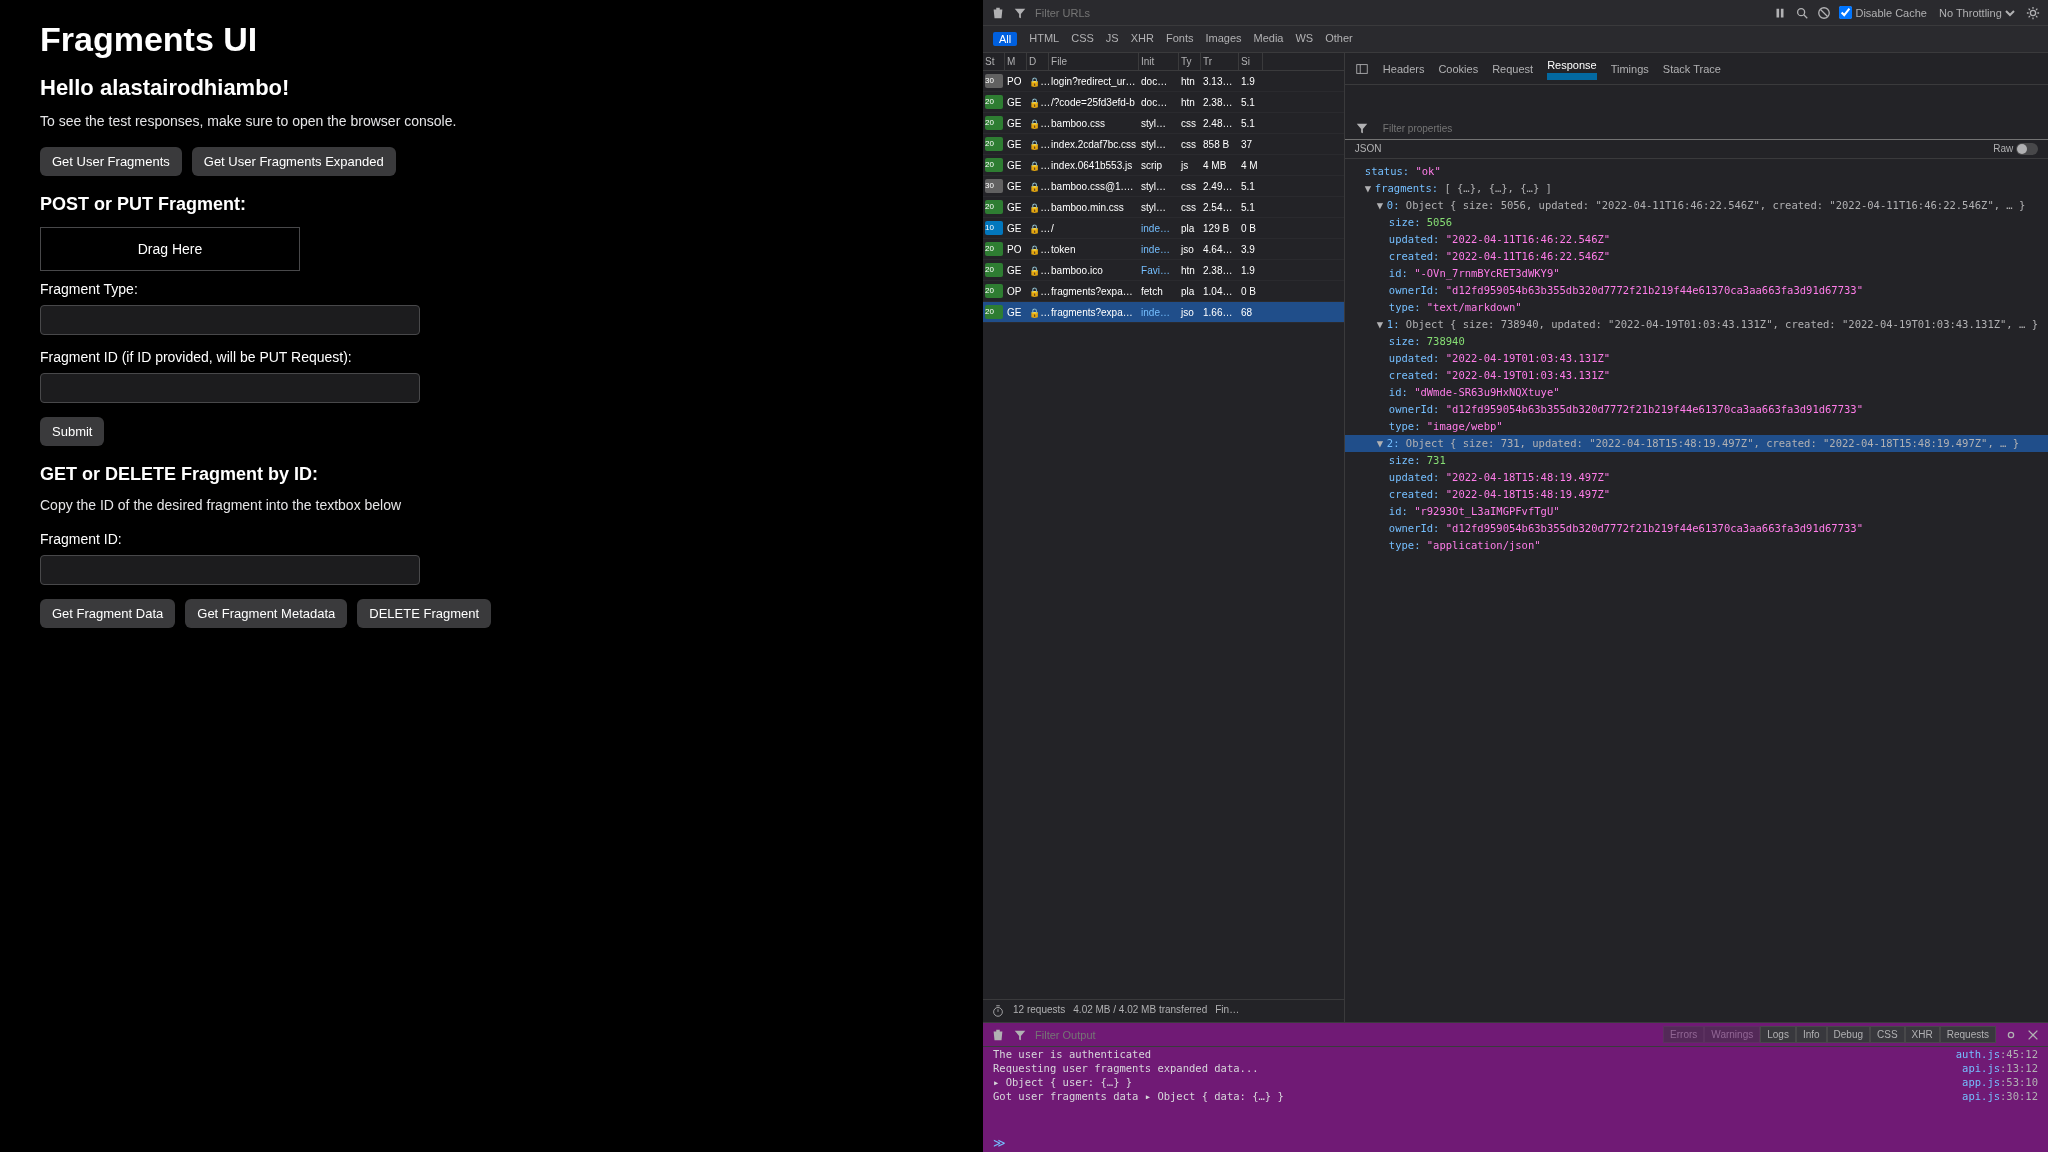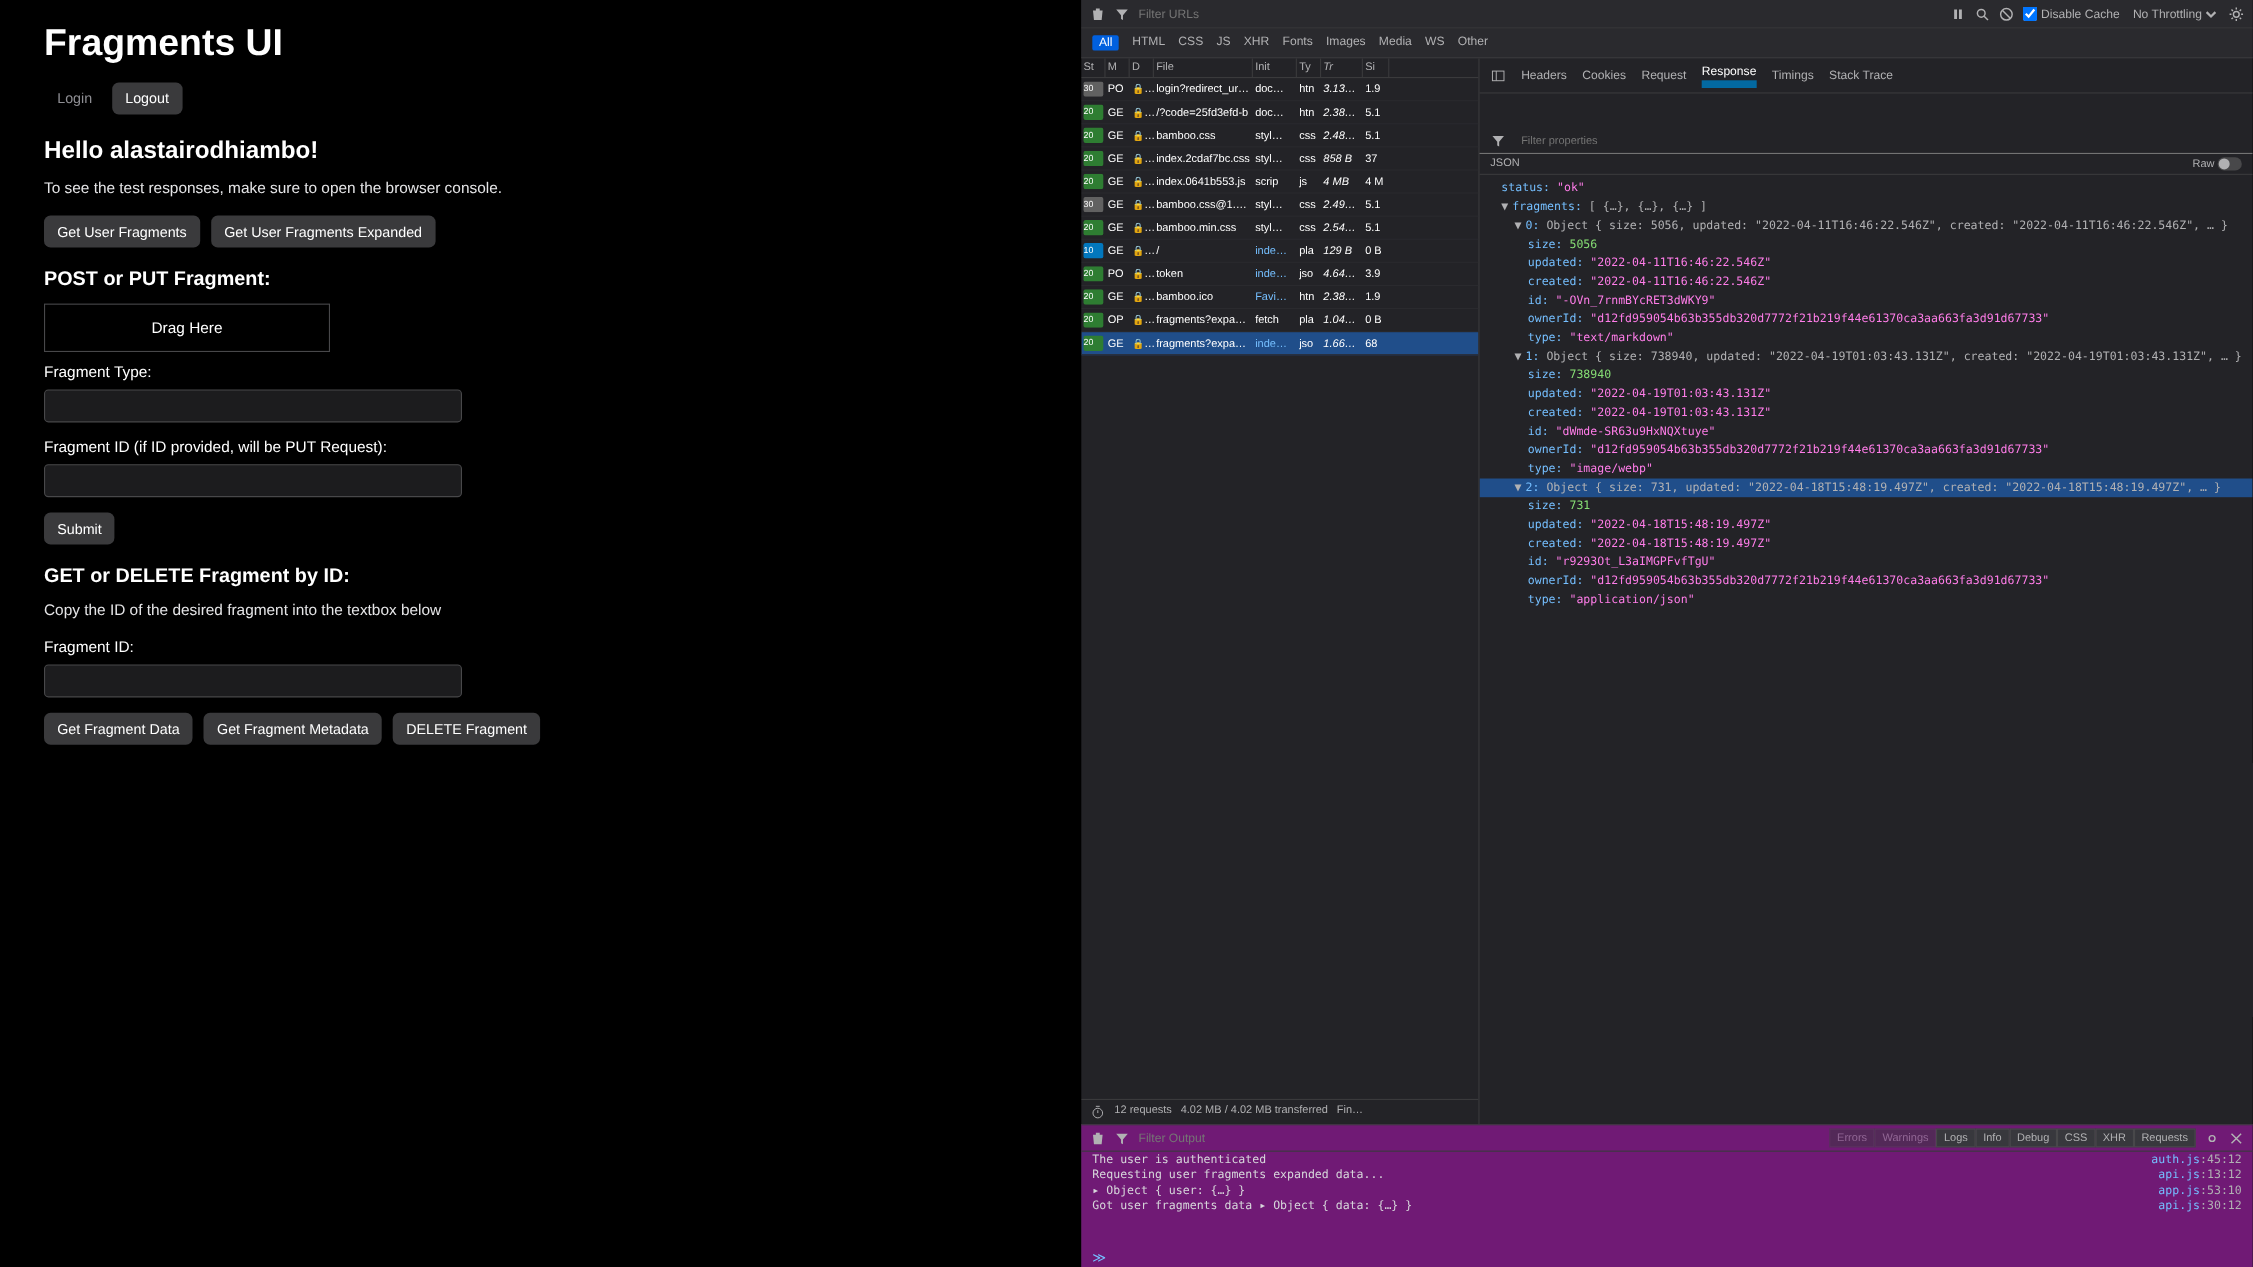--- a/index.html
+++ b/index.html
@@ -33,21 +33,21 @@
 
 
 .dt-main { display: flex; flex: 1; overflow: hidden; }
 .network-table { width: 37%; border-right: 1px solid #3a3a3c; display: flex; flex-direction: column; }
 .nt-header { display: flex; font-size: 10px; color: #b1b1b3; border-bottom: 1px solid #3a3a3c; }
 .nt-header > div { padding: 3px 2px; border-right: 1px solid #3a3a3c; overflow: hidden; white-space: nowrap; }
 .nt-body { flex: 1; overflow-y: auto; }
 .nt-row { display: flex; font-size: 10px; border-bottom: 1px solid #2a2a2e; height: 21px; align-items: center; }
 .nt-row.selected { background: #204e8a; }
 .nt-row > div { padding: 0 2px; overflow: hidden; white-space: nowrap; text-overflow: ellipsis; }
-.c-st { width: 22px; } .c-me { width: 22px; } .c-do { width: 22px; } .c-fi { width: 90px; } .c-in { width: 40px; } .c-ty { width: 22px; } .c-tr { width: 38px; font-style: italic; } .c-si { width: 24px; }
+.c-st { width: 22px; } .c-me { width: 22px; } .c-do { width: 22px; } .c-fi { width: 90px; } .c-in { width: 40px; } .c-ty { width: 22px; } .c-tr { width: 38px; } .c-si { width: 24px; }
 .status-badge { display: inline-block; width: 18px; height: 14px; border-radius: 2px; font-size: 8px; line-height: 14px; text-align: left; color: #fff; }
 .sb-200 { background: #2e7d32; } .sb-302 { background: #616161; } .sb-101 { background: #0277bd; }
 .lock-ic { font-size: 9px; color: #8e8e93; }
 .link-blue { color: #75bfff; }
 .nt-footer { padding: 4px 8px; font-size: 10px; color: #b1b1b3; border-top: 1px solid #3a3a3c; display: flex; gap: 8px; }
 
 
 .response-panel { flex: 1; display: flex; flex-direction: column; }
 .resp-tabs { display: flex; gap: 14px; padding: 4px 10px; border-bottom: 1px solid #3a3a3c; font-size: 11px; align-items: center; }
 .resp-tab { color: #b1b1b3; cursor: pointer; padding: 2px 0; }
@@ -74,24 +74,20 @@
 .console-src .fn { color: #75bfff; }
 .console-prompt { padding: 2px 10px; color: #75bfff; font-size: 12px; }
 .toggle { width: 22px; height: 12px; background: #48484a; border-radius: 6px; position: relative; display: inline-block; vertical-align: middle; }
 .toggle::after { content: ''; width: 10px; height: 10px; background: #b1b1b3; border-radius: 50%; position: absolute; top: 1px; left: 1px; }
 </style>
 </head>
 <body>
 
 <div class="app-panel">
   <h1>Fragments UI</h1>
-  <div class="auth-buttons">
-    <button class="btn btn-inactive">Login</button>
-    <button class="btn">Logout</button>
-  </div>
   <h2>Hello alastairodhiambo!</h2>
   <p class="instruction">To see the test responses, make sure to open the browser console.</p>
   <div class="action-row">
     <button class="btn">Get User Fragments</button>
     <button class="btn">Get User Fragments Expanded</button>
   </div>
   <h3>POST or PUT Fragment:</h3>
   <div class="dropzone">
       <span>Drag Here</span>
     </div>

